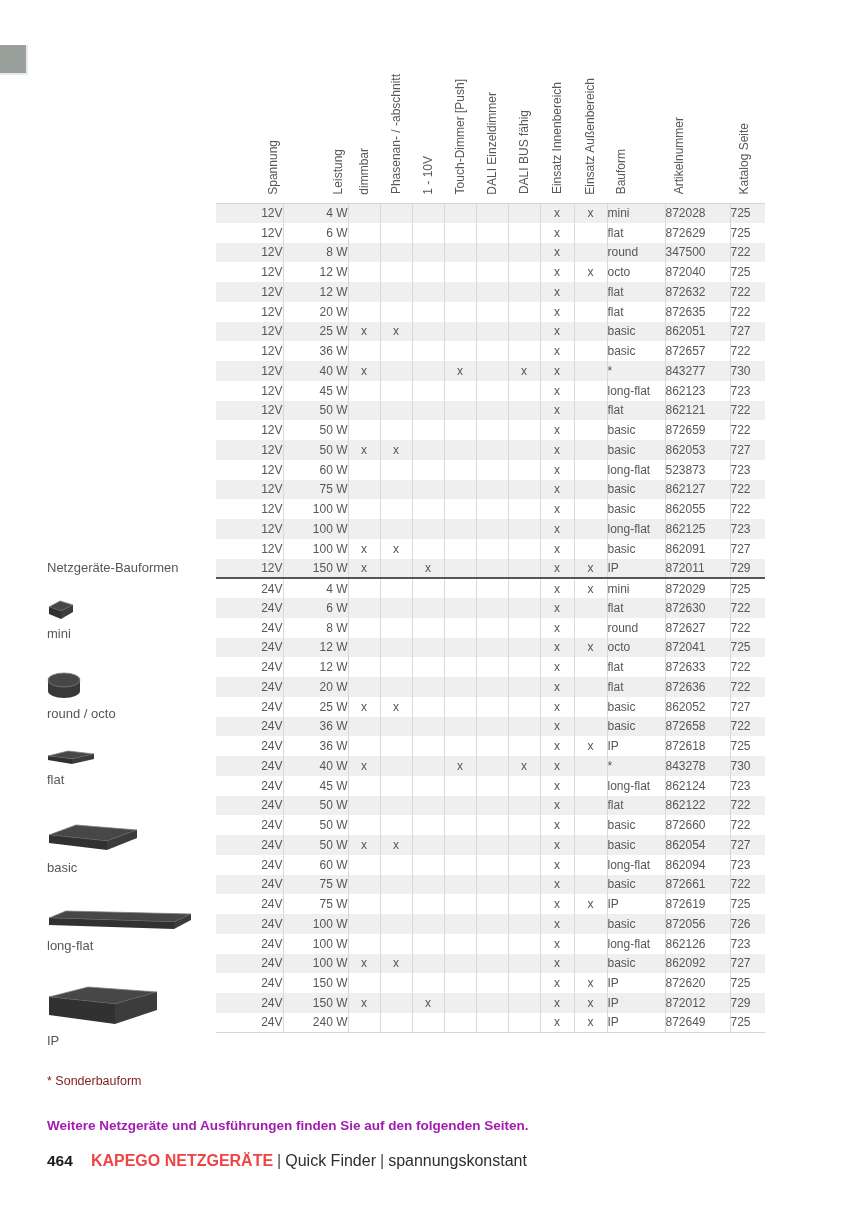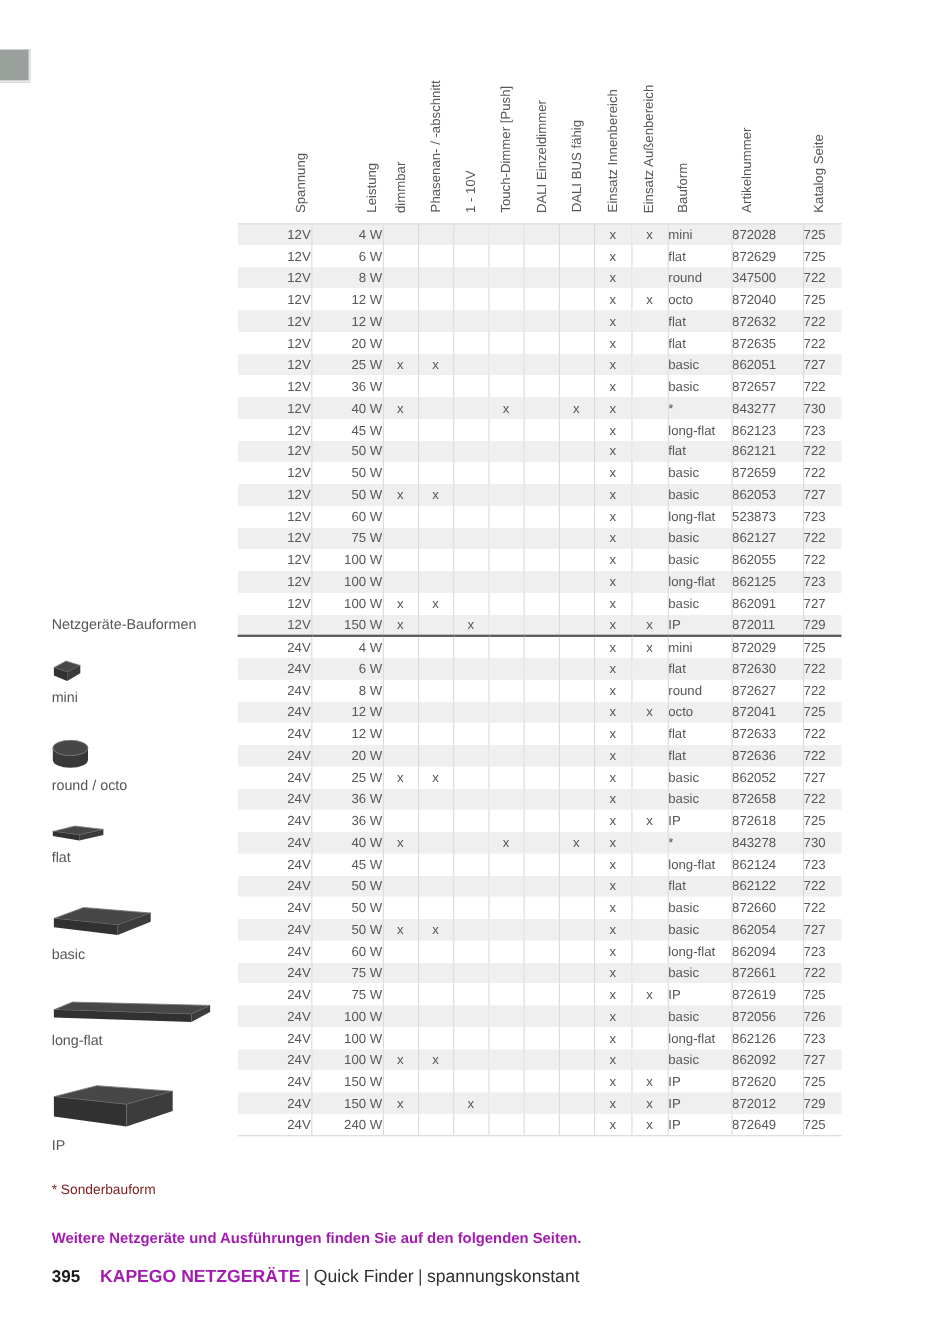--- a/index.html
+++ b/index.html
@@ -74,21 +74,21 @@
   }
   .more-note {
     position: absolute; left: 47px; top: 1118px;
     font-size: 13.5px; font-weight: bold; color: #a21caf;
   }
   .page-footer {
     position: absolute; left: 47px; top: 1152px;
     font-size: 16px; color: #2e2e30;
   }
   .page-footer .pagenum { font-weight: bold; color: #1b1b1d; margin-right: 18px; font-size: 15.5px; }
-  .page-footer .cat-title { font-weight: bold; color: #a21caf; }
+  .page-footer .cat-title { font-weight: bold; color: #ef4444; }
   .page-footer .sep { color: #4a4a4c; margin: 0 4px; }
 </style>
 </head>
 <body>
 
 <div class="corner-tab"></div>
 
 <div class="table-wrap">
   <table class="qf">
     <colgroup>
@@ -790,14 +790,14 @@
           <polygon points="2,14 41,4 110,9 68,21" fill="#474747" stroke="#7d7d7d" stroke-width="0.8"></polygon>
           <polygon points="2,14 68,21 68,41 2,32" fill="#313131"></polygon>
           <polygon points="68,21 110,9 110,27 68,41" fill="#3c3c3c"></polygon>
         </svg></span><span class="bauform-label">IP</span></div>
   </div>
 
 <div class="footnote">* Sonderbauform</div>
 <div class="more-note">Weitere Netzgeräte und Ausführungen finden Sie auf den folgenden Seiten.</div>
 
 <div class="page-footer">
-  <span class="pagenum">395</span><span class="cat-title">KAPEGO NETZGERÄTE</span><span class="sep">|</span><span class="sub">Quick Finder</span><span class="sep">|</span><span class="sub">spannungskonstant</span>
+  <span class="pagenum">464</span><span class="cat-title">KAPEGO NETZGERÄTE</span><span class="sep">|</span><span class="sub">Quick Finder</span><span class="sep">|</span><span class="sub">spannungskonstant</span>
 </div>
 
 </body></html>

